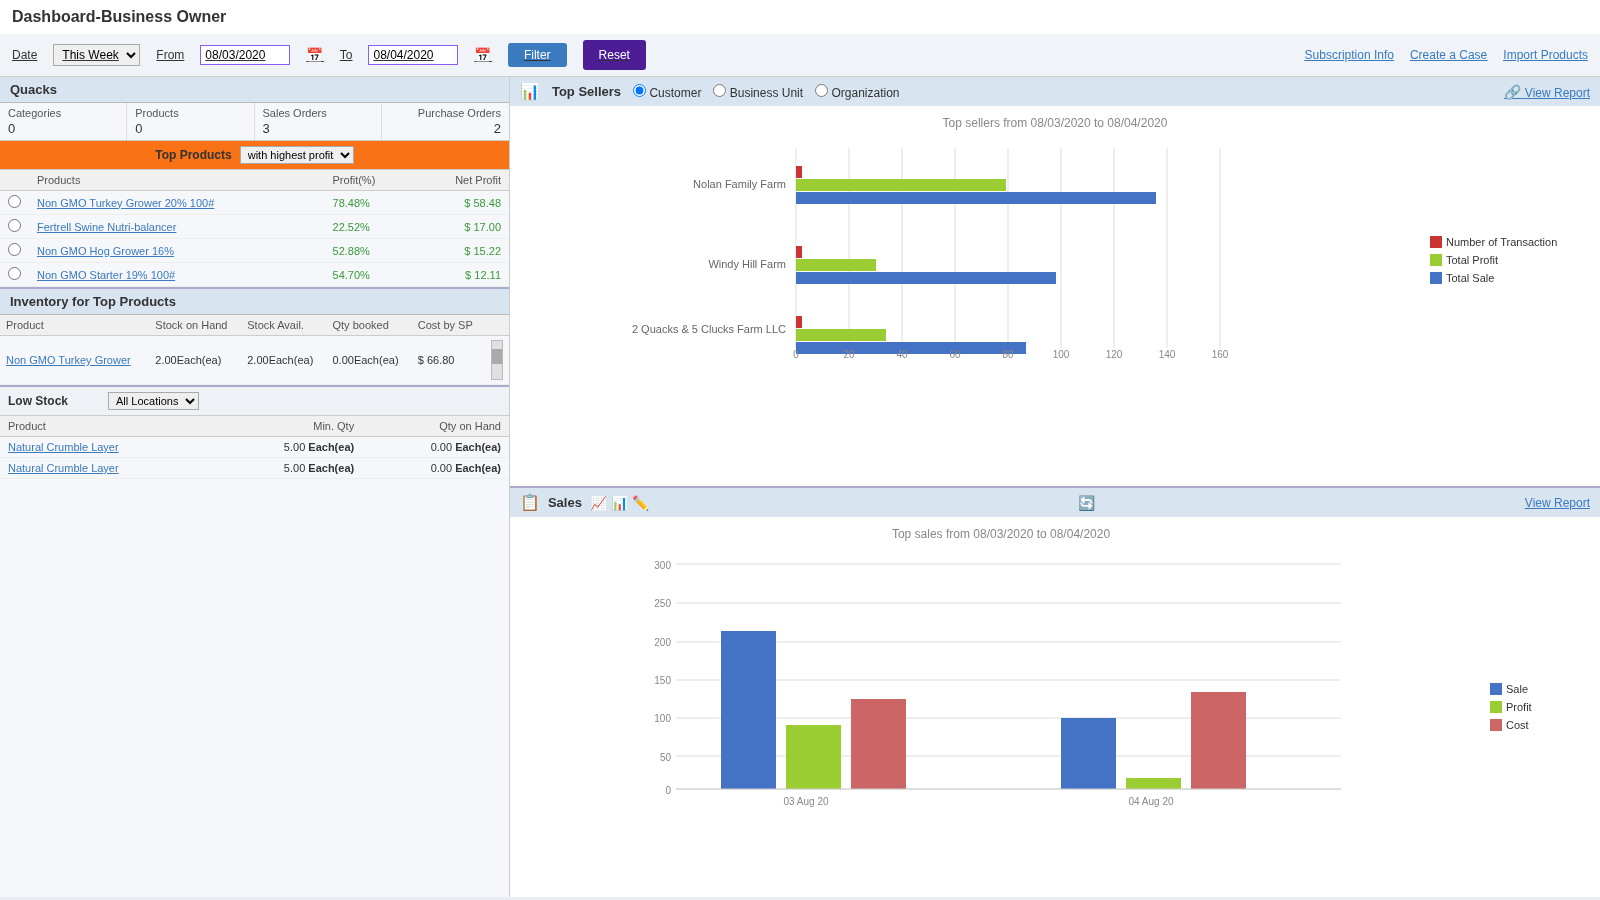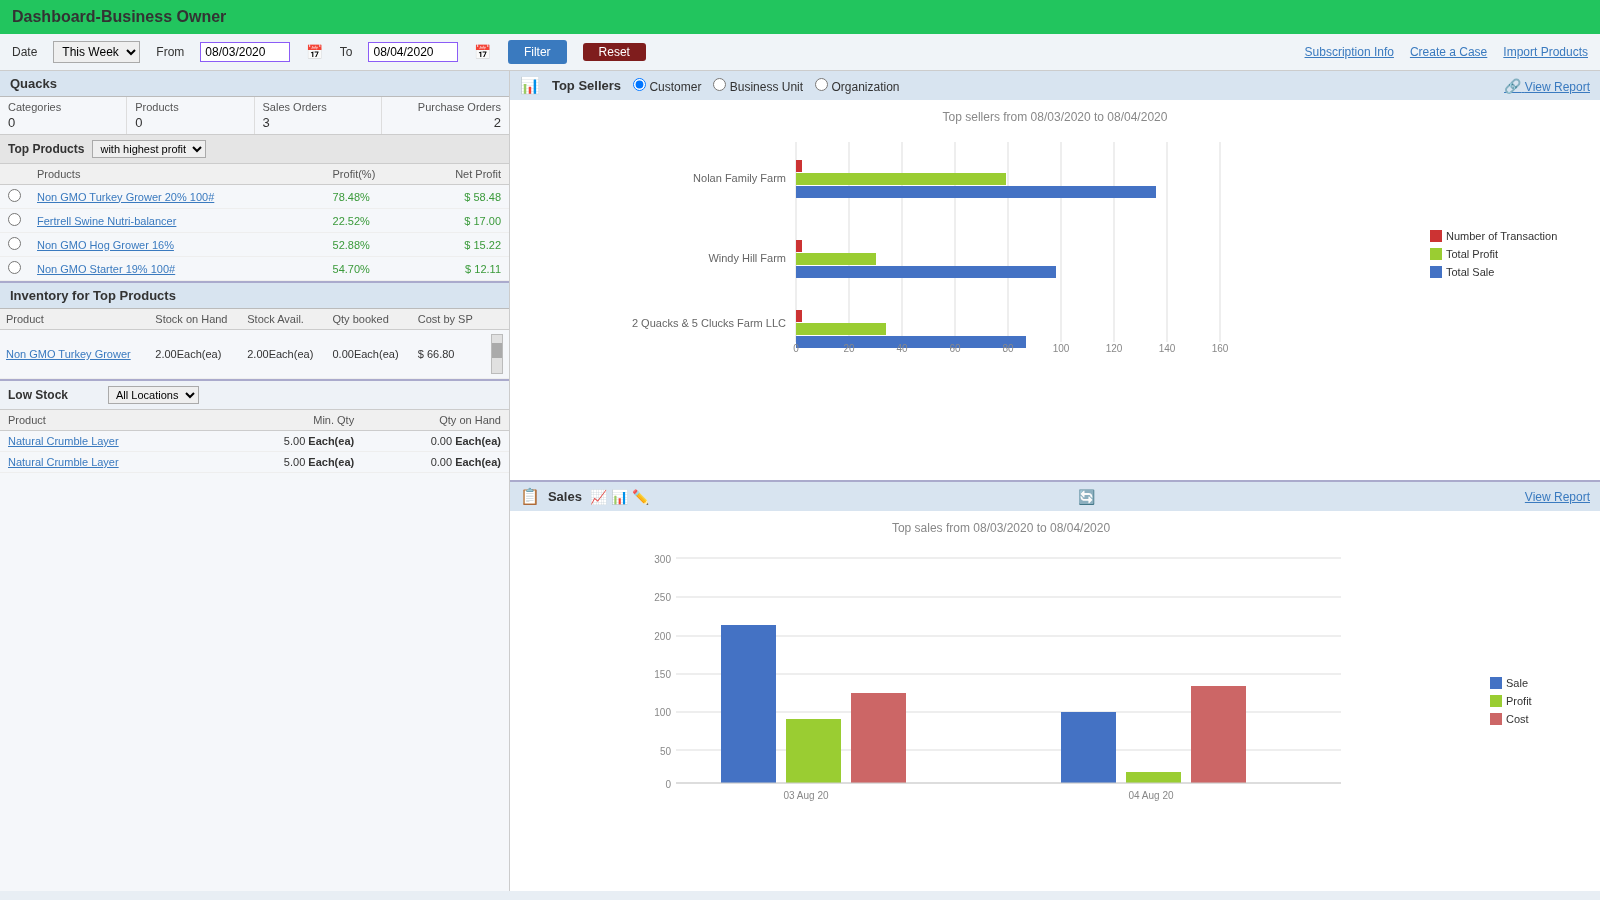--- a/index.html
+++ b/index.html
@@ -1,44 +1,44 @@
 <!DOCTYPE html>
 <html><head>
   <meta charset="utf-8">
   <style>
     * { box-sizing: border-box; margin: 0; padding: 0; }
     body { font-family: Arial, sans-serif; font-size: 12px; background: #e8eef4; color: #333; }
 
-    .title-bar { background: #22c55e; padding: 8px 12px; font-size: 16px; font-weight: bold; }
-
-    .top-bar { background: #f0f4f8; padding: 6px 12px; display: flex; align-items: center; gap: 16px; border-bottom: 1px solid #ccc; }
+    .title-bar { background: #ffffff; padding: 8px 12px; font-size: 16px; font-weight: bold; }
+
+    .top-bar { background: #f0f4f8; padding: 6px 12px; display: flex; align-items: center; gap: 16px; border-bottom: 1px solid #ccc; text-decoration: underline; }
     .top-bar label { font-size: 12px; }
     .top-bar select { font-size: 12px; padding: 2px 4px; border: 1px solid #aaa; }
     .top-bar input[type="text"] { font-size: 12px; padding: 2px 4px; border: 1px solid #8b5cf6; width: 90px; }
     .btn-filter { background: #3a7abf; color: white; border: none; padding: 5px 16px; font-size: 12px; cursor: pointer; border-radius: 3px; }
-    .btn-reset { background: #7f1d1d; color: white; border: none; padding: 2px 16px; font-size: 12px; cursor: pointer; border-radius: 3px; }
+    .btn-reset { background: #4c1d95; color: white; border: none; padding: 8px 16px; font-size: 12px; cursor: pointer; border-radius: 3px; }
     .top-bar-links { margin-left: auto; display: flex; gap: 16px; }
     .top-bar-links a { color: #3a7abf; text-decoration: underline; font-size: 12px; cursor: pointer; }
     .cal-icon { font-size: 14px; cursor: pointer; }
 
     .main-layout { display: flex; gap: 0; height: calc(900px - 80px); }
 
     
     .left-panel { width: 510px; min-width: 510px; display: flex; flex-direction: column; background: #f5f7fa; border-right: 1px solid #ccc; }
 
     
     .section-header { background: #d8e4f0; padding: 5px 10px; font-weight: bold; font-size: 13px; border-bottom: 1px solid #bbb; }
     .summary-grid { display: grid; grid-template-columns: 1fr 1fr 1fr 1fr; border-bottom: 1px solid #ccc; }
     .summary-col { padding: 4px 8px; border-right: 1px solid #ddd; }
     .summary-col:last-child { border-right: none; text-align: right; }
     .summary-col .col-header { color: #555; font-size: 11px; padding-bottom: 2px; }
     .summary-col .col-value { font-size: 13px; }
 
     
-    .top-products-header { display: flex; align-items: center; gap: 8px; padding: 5px 8px; background: #e5e5e5; border-bottom: 1px solid #ccc; font-weight: bold; font-size: 12px; }
+    .top-products-header { display: flex; align-items: center; gap: 8px; padding: 5px 8px; background: #f97316; border-bottom: 1px solid #ccc; font-weight: bold; font-size: 12px; justify-content: center; }
     .top-products-header select { font-size: 11px; padding: 1px 3px; border: 1px solid #aaa; }
     table.products-table { width: 100%; border-collapse: collapse; }
     table.products-table th { background: #f0f0f0; border-bottom: 1px solid #ccc; padding: 4px 8px; text-align: left; font-size: 11px; font-weight: normal; color: #555; }
     table.products-table td { padding: 4px 8px; border-bottom: 1px solid #eee; font-size: 11px; vertical-align: middle; }
     table.products-table td a { color: #3a7abf; text-decoration: underline; cursor: pointer; }
     .radio-cell { width: 20px; }
     .profit-green { color: #3a9a3a; }
     .net-profit { color: #3a9a3a; text-align: right; }
 
     

